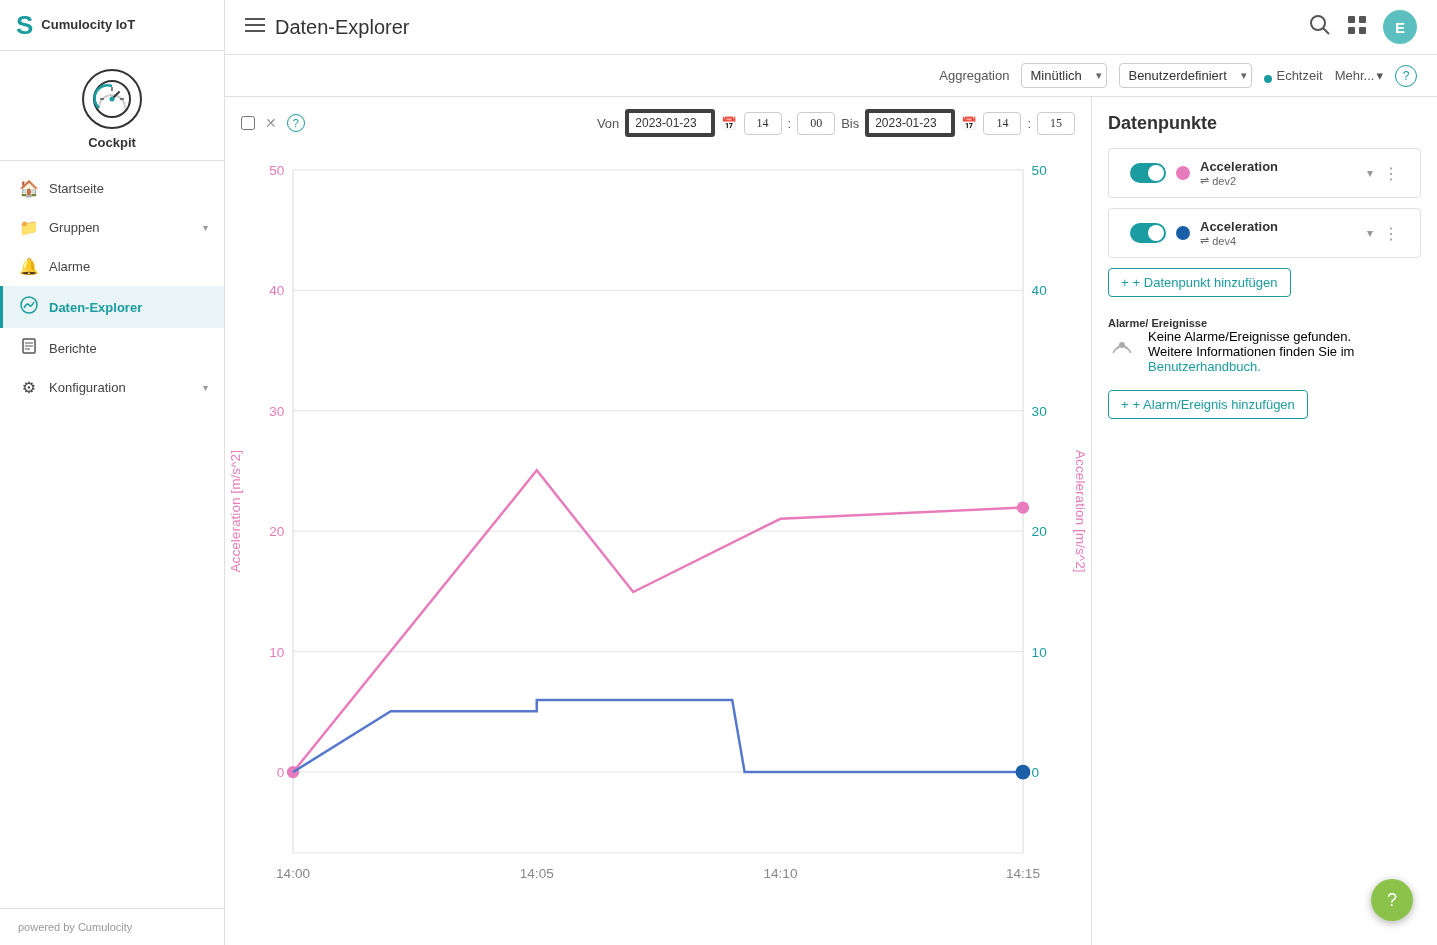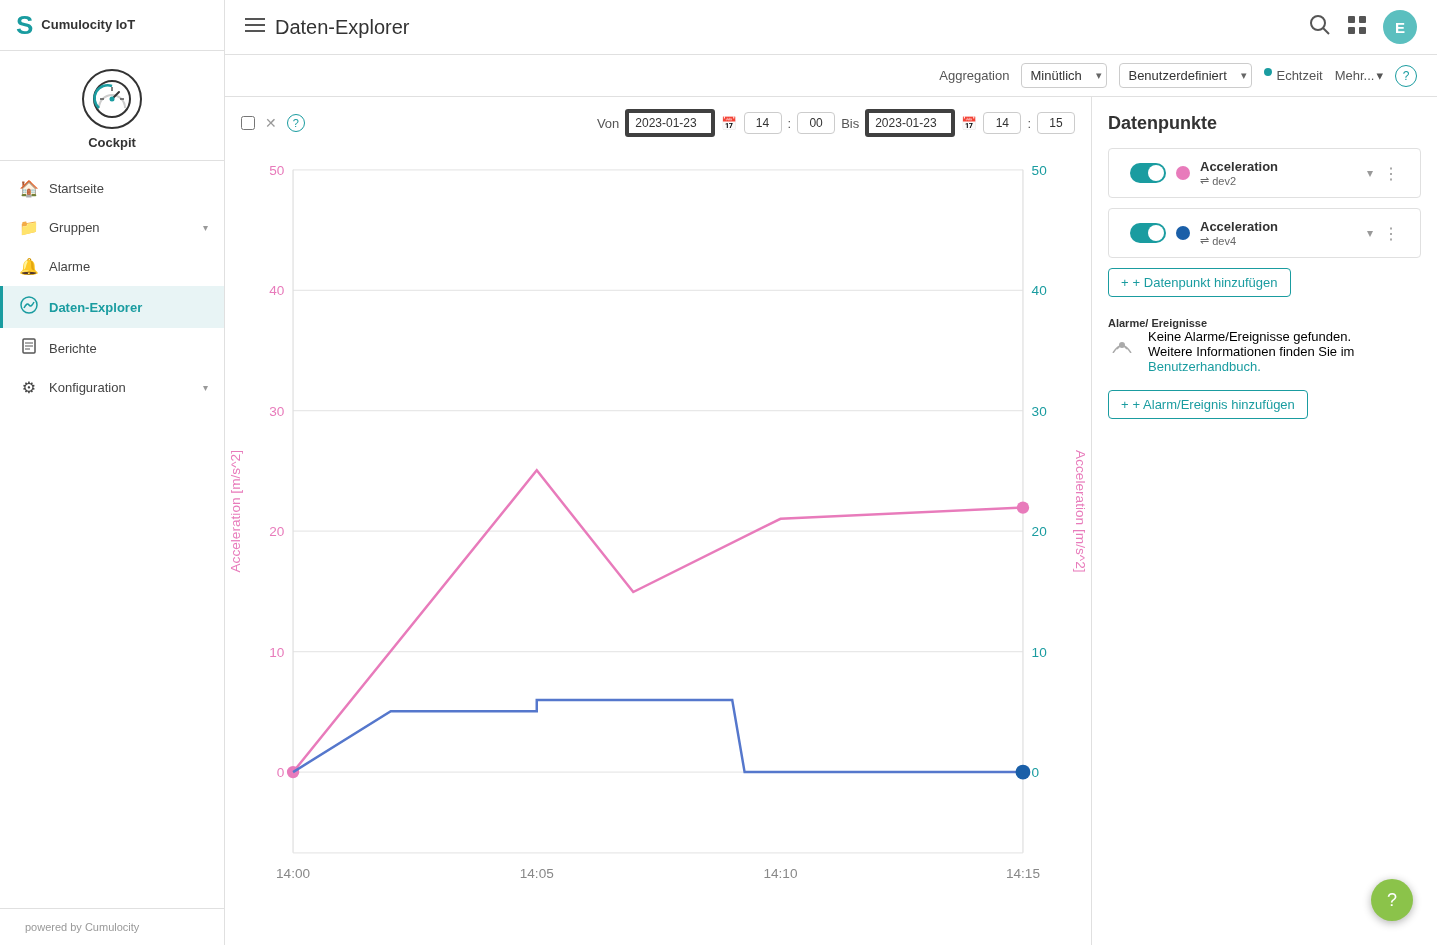--- a/index.html
+++ b/index.html
@@ -80,21 +80,21 @@
     }
     .nav-icon {
       margin-right: 10px;
       font-size: 16px;
       width: 20px;
       text-align: center;
     }
     .nav-label { flex: 1; }
     .nav-arrow { font-size: 10px; color: #999; }
     .sidebar-footer {
-      padding: 12px 25px;
+      padding: 12px 18px;
       font-size: 11px;
       color: #999;
       border-top: 1px solid #e0e0e0;
     }
 
     
     .main {
       flex: 1;
       display: flex;
       flex-direction: column;
@@ -172,21 +172,21 @@
       align-items: center;
     }
     .ctrl-select-wrap::after {
       content: '▾';
       position: absolute;
       right: 6px;
       pointer-events: none;
       color: #666;
       font-size: 11px;
     }
-    .ctrl-echtzeit { display: flex; align-items: flex-start; gap: 4px; font-size: 13px; color: #555; }
+    .ctrl-echtzeit { display: flex; align-items: flex-end; gap: 4px; font-size: 13px; color: #555; }
     .echtzeit-dot { width: 8px; height: 8px; border-radius: 50%; background: #1a9ca0; }
     .ctrl-mehr {
       border: none;
       background: none;
       cursor: pointer;
       font-size: 13px;
       color: #555;
       display: inline-flex;
       align-items: center;
       gap: 2px;
@@ -241,20 +241,21 @@
       width: 90px;
     }
     .time-input {
       border: 1px solid #ccc;
       border-radius: 4px;
       padding: 3px 4px;
       font-size: 12px;
       color: #333;
       width: 38px;
       text-align: center;
+      font-family: Liberation Serif, serif;
     }
     .cal-icon { color: #999; font-size: 13px; cursor: pointer; }
     .colon { color: #555; }
 
     
     .chart-wrapper {
       flex: 1;
       position: relative;
       padding: 0 0 10px 0;
     }

